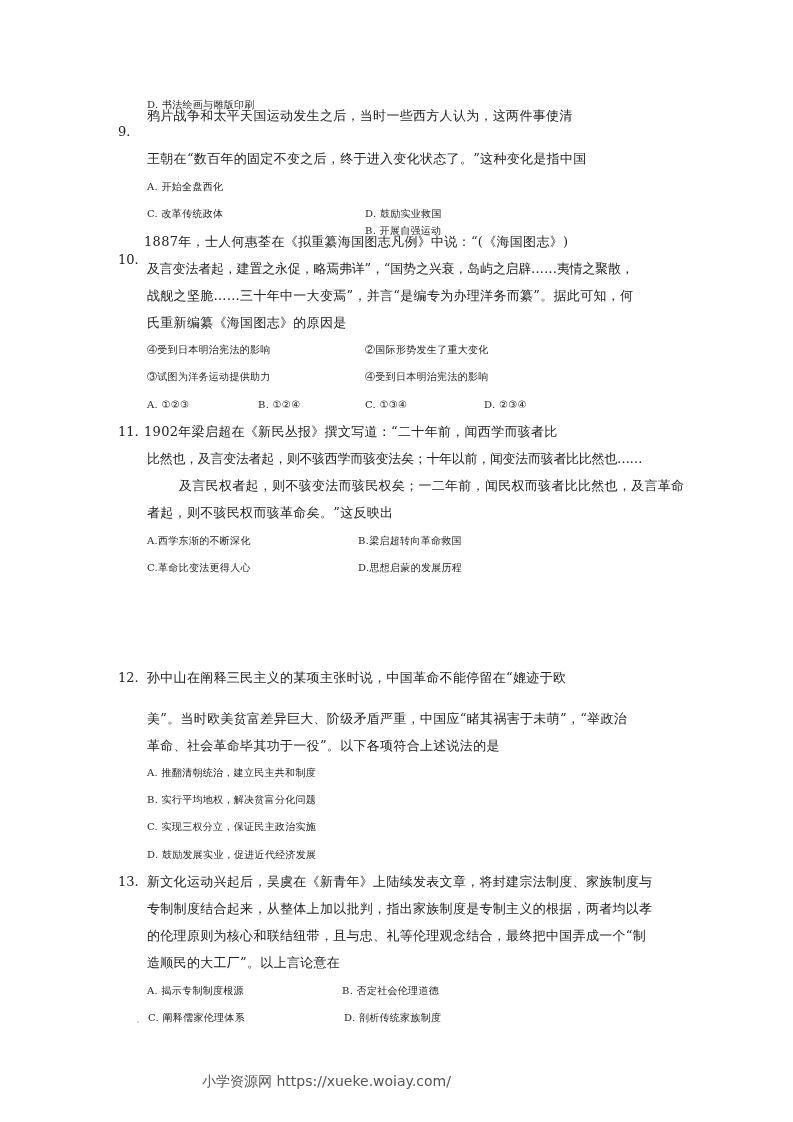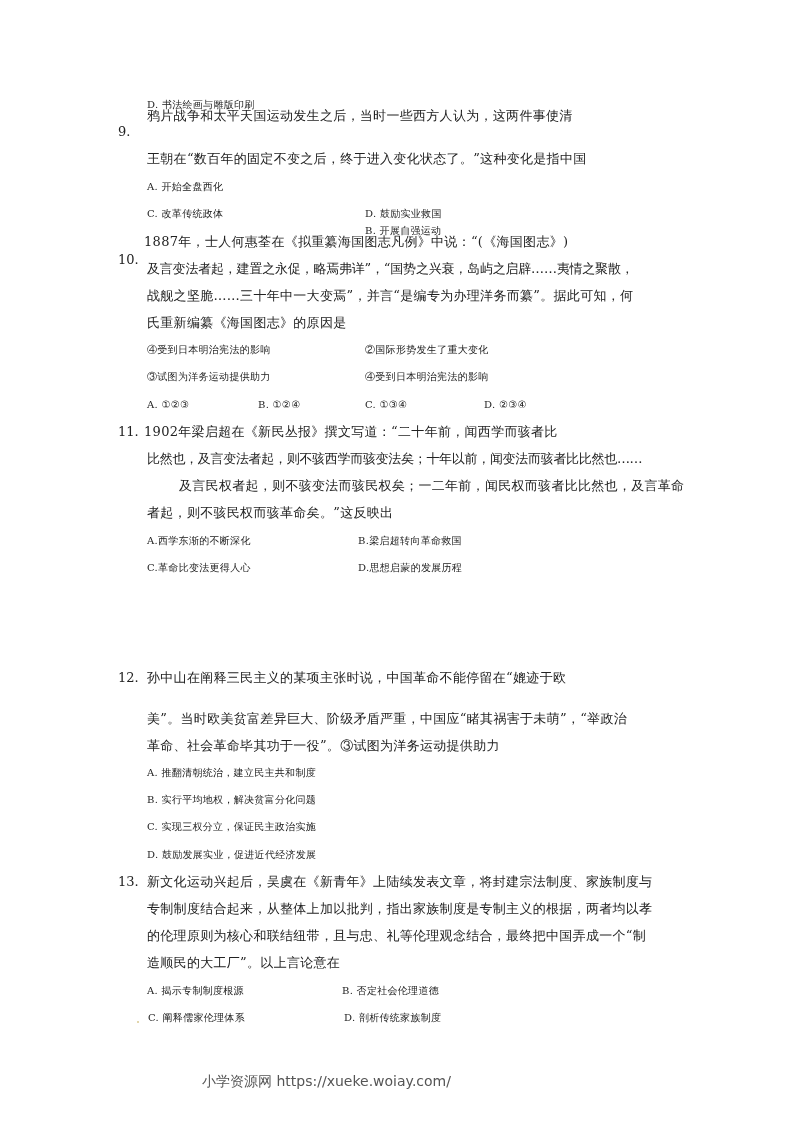--- a/index.html
+++ b/index.html
@@ -93,21 +93,21 @@
   <div class="opt" style="left:147px; top:533px;">A.西学东渐的不断深化</div>
   <div class="opt" style="left:358px; top:533px;">B.梁启超转向革命救国</div>
   <div class="opt" style="left:147px; top:560px;">C.革命比变法更得人心</div>
   <div class="opt" style="left:358px; top:560px;">D.思想启蒙的发展历程</div>
 </div>
 
 <div>
   <div class="qnum" style="left:118px; top:670px;">12.</div>
   <div class="line" style="left:147px; top:670px;">孙中山在阐释三民主义的某项主张时说，中国革命不能停留在“媲迹于欧</div>
   <div class="line" style="left:147px; top:711px;">美”。当时欧美贫富差异巨大、阶级矛盾严重，中国应“睹其祸害于未萌”，“举政治</div>
-  <div class="line" style="left:147px; top:738px;">革命、社会革命毕其功于一役”。③试图为洋务运动提供助力</div>
+  <div class="line" style="left:147px; top:738px;">革命、社会革命毕其功于一役”。以下各项符合上述说法的是</div>
   <div class="opt" style="left:147px; top:765px;">A. 推翻清朝统治，建立民主共和制度</div>
   <div class="opt" style="left:147px; top:792px;">B. 实行平均地权，解决贫富分化问题</div>
   <div class="opt" style="left:147px; top:819px;">C. 实现三权分立，保证民主政治实施</div>
   <div class="opt" style="left:147px; top:847px;">D. 鼓励发展实业，促进近代经济发展</div>
 </div>
 
 <div>
   <div class="qnum" style="left:118px; top:874px;">13.</div>
   <div class="line" style="left:147px; top:874px;">新文化运动兴起后，吴虞在《新青年》上陆续发表文章，将封建宗法制度、家族制度与</div>
   <div class="line" style="left:147px; top:901px;">专制制度结合起来，从整体上加以批判，指出家族制度是专制主义的根据，两者均以孝</div>

